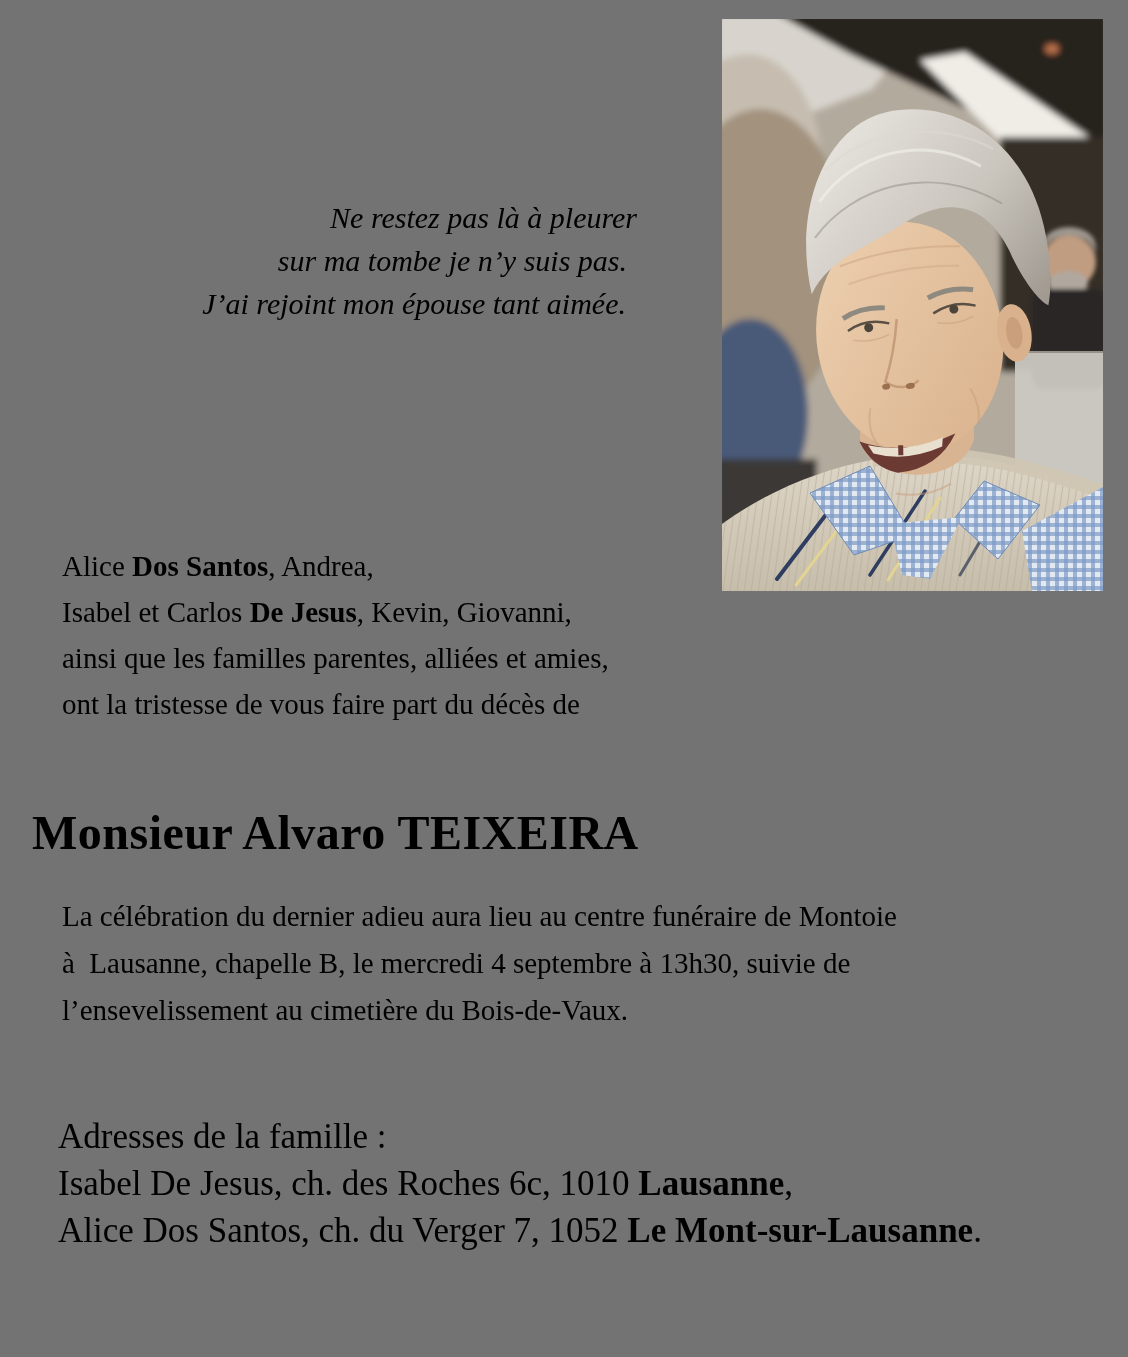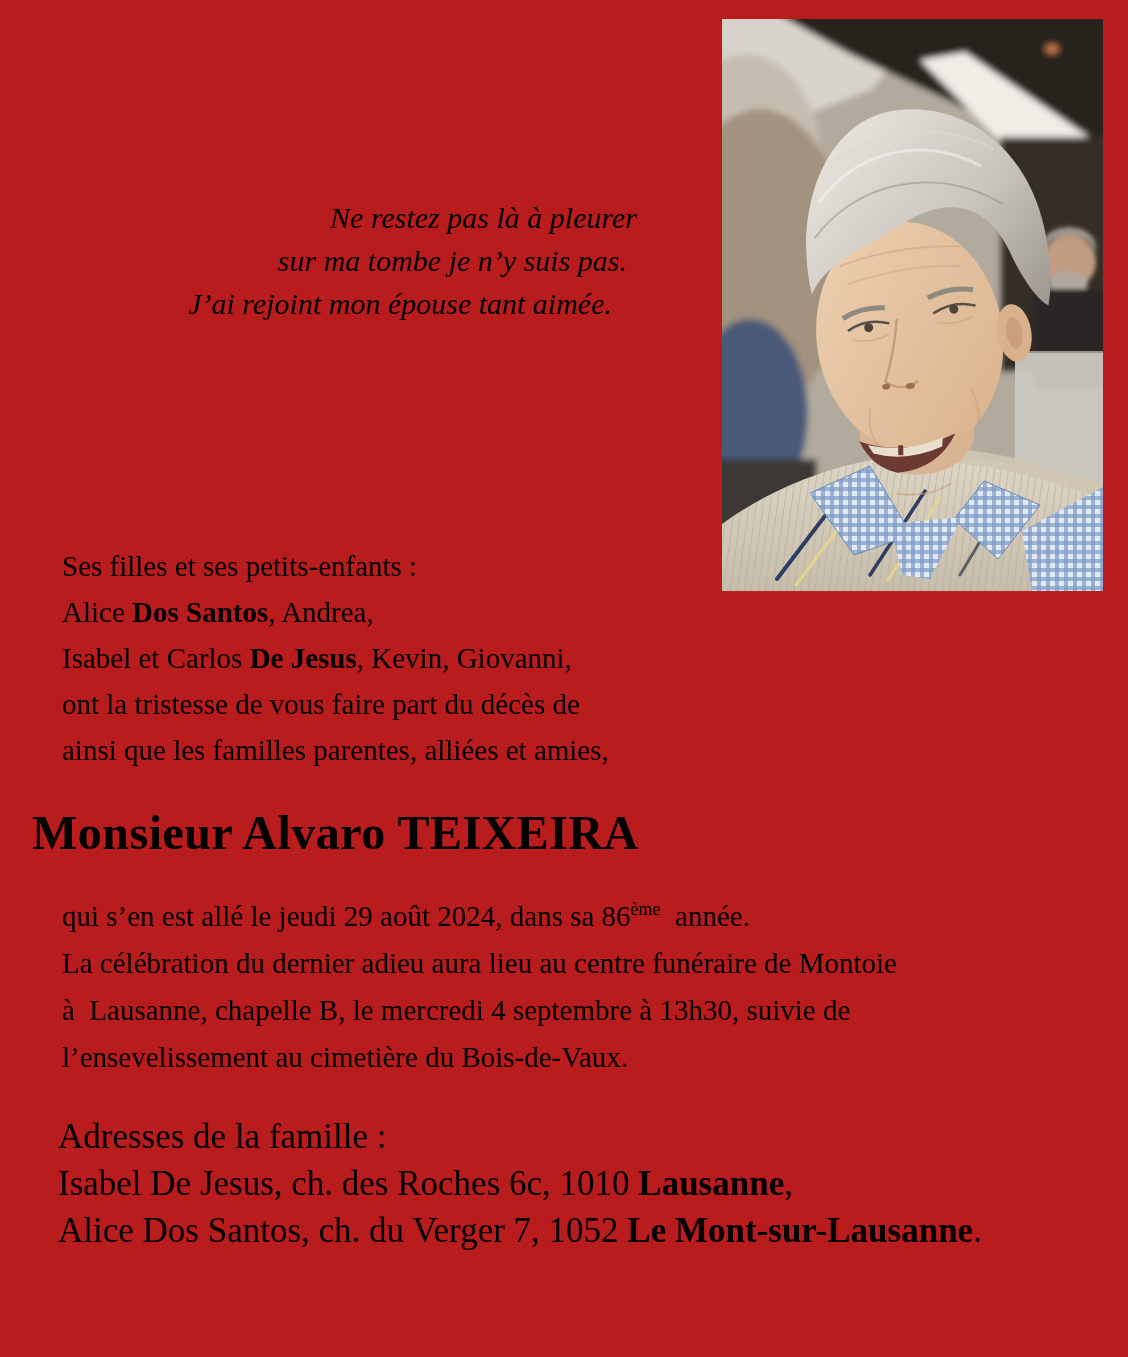--- a/index.html
+++ b/index.html
@@ -1,20 +1,20 @@
 <!DOCTYPE html>
 <html lang="fr"><head>
 <meta charset="utf-8">
 <style>
   html, body { margin: 0; padding: 0; background: #ffffff; }
   .page {
     position: relative;
     width: 1128px;
     height: 1357px;
-    background: #b91c1c;
+    background: #737373;
     color: #000000;
     font-family: "Liberation Serif", "DejaVu Serif", serif;
     overflow: hidden;
   }
   .photo {
     position: absolute;
     left: 722px;
     top: 19px;
     width: 381px;
     height: 572px;
@@ -26,21 +26,21 @@
     left: 0;
     top: 196px;
     width: 637px;
     text-align: right;
     font-style: italic;
     font-size: 30px;
     line-height: 43px;
   }
   .quote p { margin: 0; }
   .quote p:nth-child(2) { margin-right: 10px; font-family: Liberation Serif, serif; }
-  .quote p:nth-child(3) { margin-right: 25px; }
+  .quote p:nth-child(3) { margin-right: 11px; }
 
   .family {
     position: absolute;
     left: 62px;
     top: 543px;
     font-size: 29px;
     line-height: 46px;
   }
   .family p, .announce p, .addresses p { margin: 0; }
 
@@ -185,31 +185,29 @@
     </svg>
   </div>
 
   <div class="quote">
     <p>Ne restez pas là à pleurer</p>
     <p>sur ma tombe je n’y suis pas.</p>
     <p>J’ai rejoint mon épouse tant aimée.</p>
   </div>
 
   <div class="family">
-    <p><span>Ses filles et ses petits-enfants :</span><span class="b"></span><span></span></p>
     <p><span>Alice </span><span class="b">Dos Santos</span><span>, Andrea,</span></p>
     <p><span>Isabel et Carlos </span><span class="b">De Jesus</span><span>, Kevin, Giovanni,</span></p>
+    <p><span>ainsi que les familles parentes, alliées et amies,</span><span class="b"></span><span></span></p>
     <p><span>ont la tristesse de vous faire part du décès de</span><span class="b"></span><span></span></p>
-    <p><span>ainsi que les familles parentes, alliées et amies,</span><span class="b"></span><span></span></p>
   </div>
 
   <h1 class="title">Monsieur Alvaro TEIXEIRA</h1>
 
   <div class="announce">
-    <p><span>qui s’en est allé le jeudi 29 août 2024, dans sa 86</span><sup>ème</sup><span>&nbsp; année.</span></p>
     <p><span>La célébration du dernier adieu aura lieu au centre funéraire de Montoie</span><sup></sup><span></span></p>
     <p><span>à&nbsp; Lausanne, chapelle B, le mercredi 4 septembre à 13h30, suivie de</span><sup></sup><span></span></p>
     <p><span>l’ensevelissement au cimetière du Bois-de-Vaux.</span><sup></sup><span></span></p>
   </div>
 
   <div class="addresses">
     <p><span>Adresses de la famille :</span><span class="b"></span><span></span></p>
     <p><span>Isabel De Jesus, ch. des Roches 6c, 1010 </span><span class="b">Lausanne</span><span>,</span></p>
     <p><span>Alice Dos Santos, ch. du Verger 7, 1052 </span><span class="b">Le Mont-sur-Lausanne</span><span>.</span></p>
   </div>

